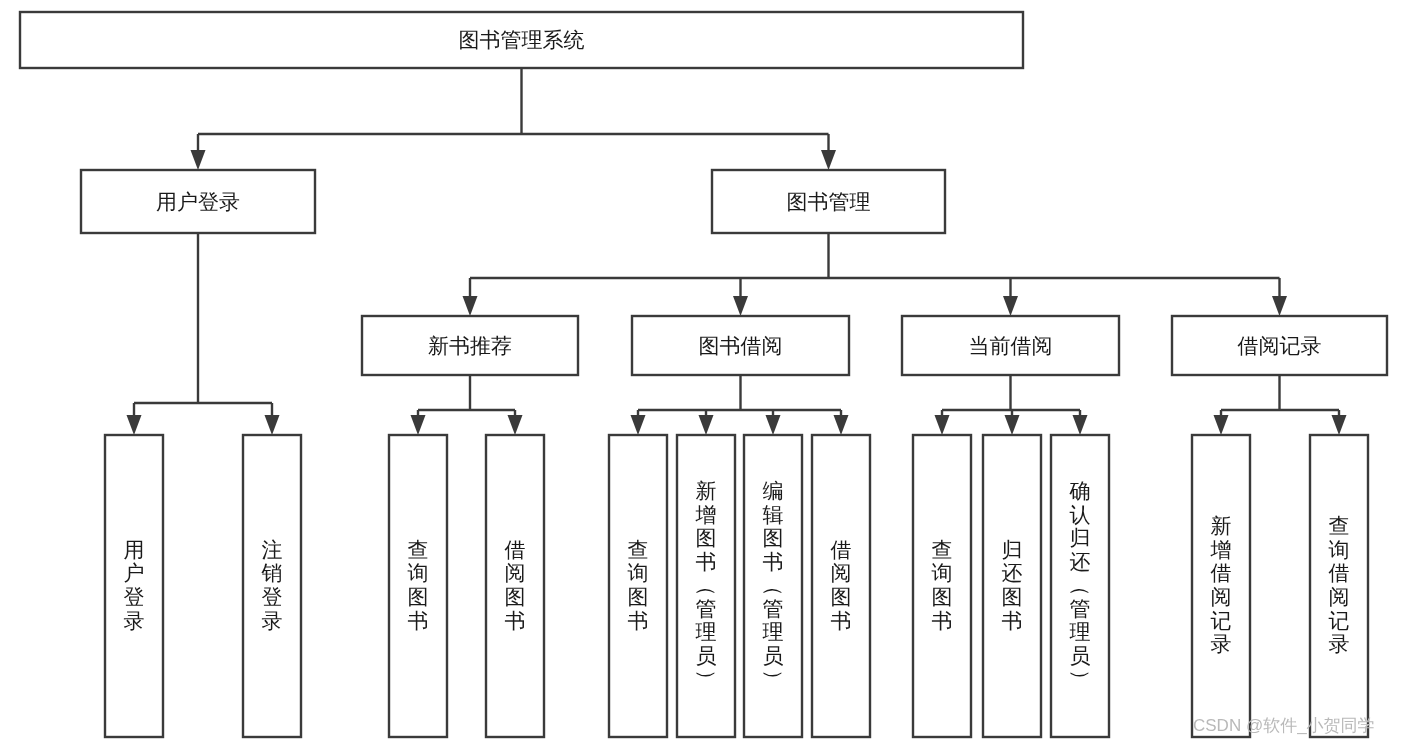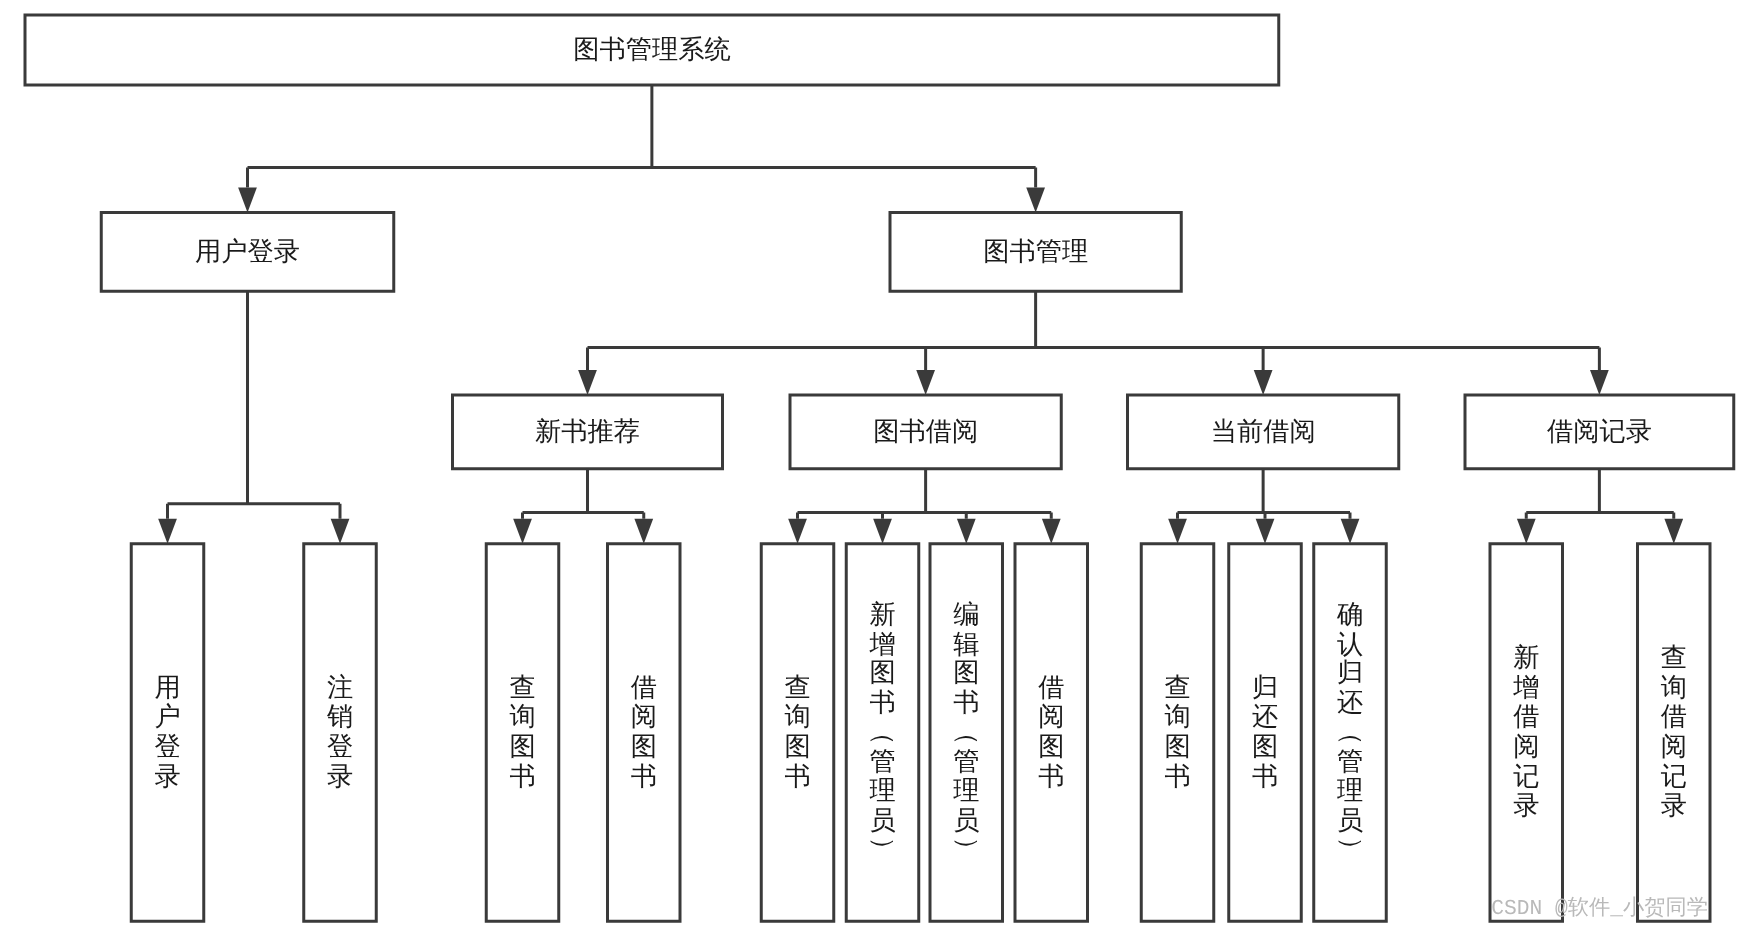--- a/index.html
+++ b/index.html
@@ -68,21 +68,21 @@
   }
   .vlabel span {
     display: block;
   }
   .vlabel span.rot {
     display: block;
     transform: rotate(90deg);
   }
   .watermark {
     position: absolute;
-    font-family: Liberation Mono, monospace;
+    font-family: Liberation Sans, sans-serif;
     font-size: 17px;
     color: #b9b9b9;
     left: 1193px;
     top: 714px;
     white-space: nowrap;
     pointer-events: none;
   }
 </style>
 </head>
 <body>

